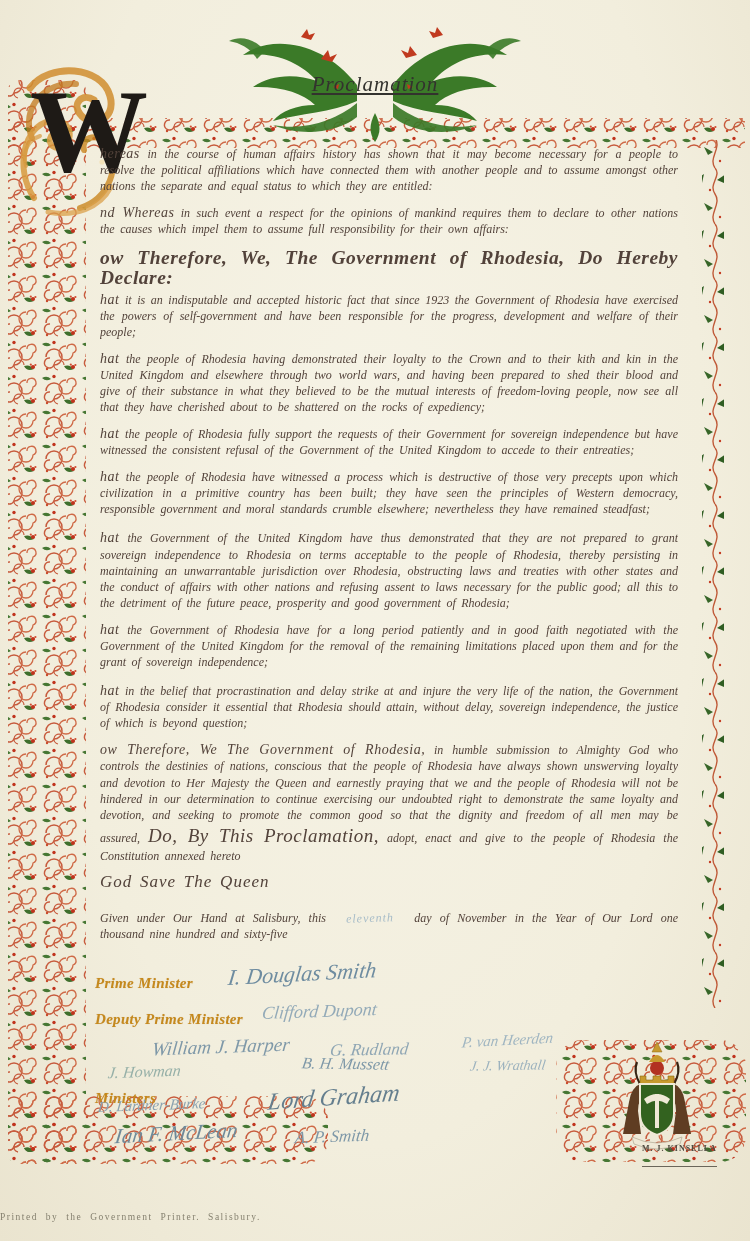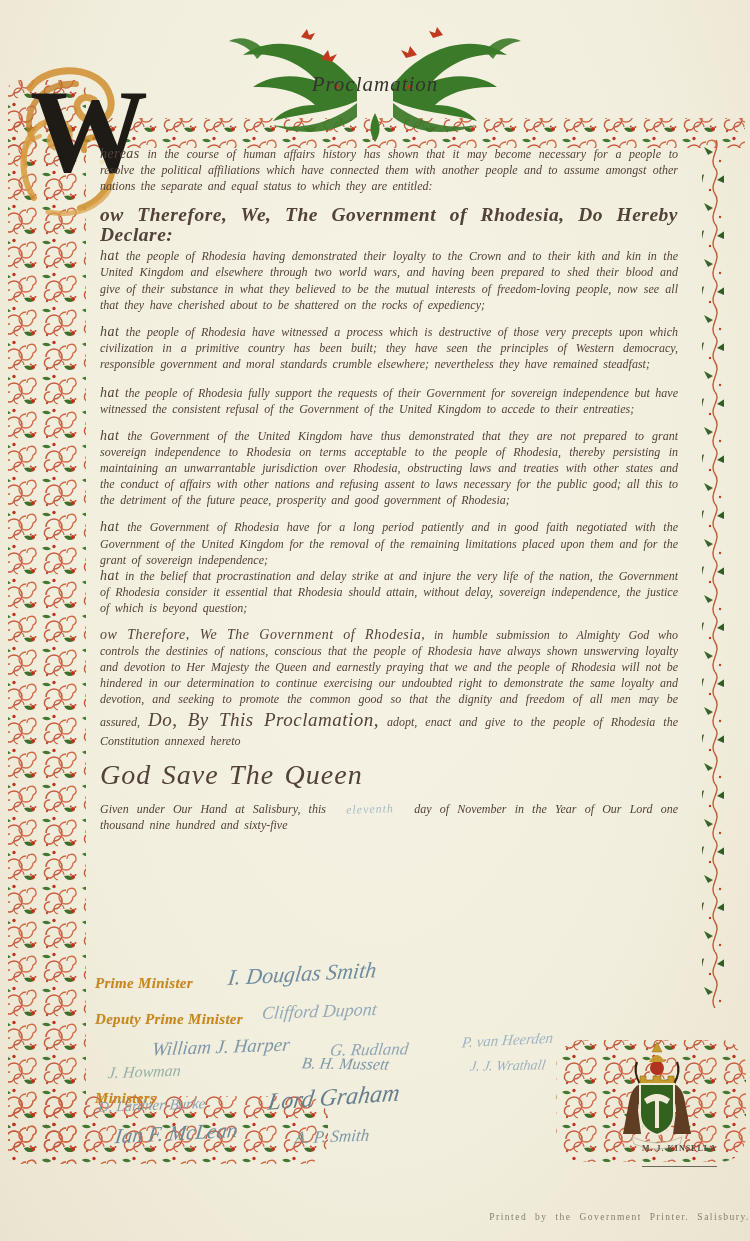--- a/index.html
+++ b/index.html
@@ -2,45 +2,45 @@
 <html><head>
 <meta charset="utf-8">
 <style>
   html,body{margin:0;padding:0;background:#e8e3d2;}
   .page{position:relative;width:750px;height:1241px;overflow:hidden;
         background:radial-gradient(ellipse at 50% 38%, #f6f3e6 0%, #f2eedd 62%, #eae4cf 100%);
         font-family:"Liberation Serif", serif;}
   
   .orn{position:absolute;z-index:1;}
   .banner-title{position:absolute;z-index:3;left:0;top:72px;width:750px;text-align:center;
-        font-style:italic;font-size:21px;color:#33322e;letter-spacing:1px;}
+        font-style:italic;font-size:21px;color:#33322e;letter-spacing:1px;text-decoration:underline;}
   .dropcap-w{position:absolute;z-index:2;left:30px;top:62px;width:92px;height:150px;
         font-size:118px;line-height:140px;color:#1e1a16;text-align:center;font-weight:bold;
         font-family:"Liberation Serif",serif;}
   
   .content{position:absolute;z-index:2;left:100px;top:146px;width:578px;height:812px;overflow:hidden;
         color:#52423a;font-style:italic;font-size:12px;line-height:1.34;
         text-align:justify;word-spacing:2.5px;-moz-text-align-last:left;text-align-last:left;}
   .content p{text-align:justify;}
   .para{position:relative;margin:0 0 11px 0;}
   .lead{font-size:14px;line-height:1;letter-spacing:.5px;}
   .big-inline{font-size:19px;letter-spacing:.5px;}
   .heading .lead{font-size:19.5px;}
-  .gstq{margin:4px 0 8px 0;text-align:center;font-size:28px;letter-spacing:1px;}
+  .gstq{margin:4px 0 16px 0;text-align:center;font-size:17px;letter-spacing:1px;}
   .hand{color:#a7bcc8;font-size:12px;letter-spacing:1px;margin:0 12px;
         display:inline-block;transform:rotate(-2deg);}
   
   .siglabel{position:absolute;z-index:3;font-style:italic;font-weight:bold;font-size:15px;
         color:#c5891d;letter-spacing:.3px;text-shadow:0 0 1px rgba(160,90,10,.25);}
   .sig{position:absolute;z-index:3;font-style:italic;color:#7d96a6;white-space:nowrap;
         transform:rotate(-2deg) skewX(-8deg);}
   
   .artist{position:absolute;z-index:4;left:642px;top:1144px;font-size:8px;font-weight:bold;
         color:#504c42;letter-spacing:1px;border-bottom:1px solid #6a665a;padding-bottom:13px;}
-  .printer{position:absolute;z-index:2;left:0;top:1212px;width:750px;text-align:right;
+  .printer{position:absolute;z-index:2;left:0;top:1212px;width:750px;text-align:left;
         font-size:9.5px;color:#85806f;letter-spacing:1.5px;word-spacing:4px;}
 </style>
 </head>
 <body>
 
 <div class="page">
 
   <svg class="orn" style="left:0;top:0;width:750px;height:1241px;" aria-hidden="true">
     <defs>
       <pattern id="scrollPat" width="40" height="34" patternUnits="userSpaceOnUse">
@@ -113,52 +113,62 @@
   </svg>
   <div class="dropcap-w">W</div>
 
   <div class="content">
 
     <p class="para">
       <span class="lead">hereas</span>
       <span>in the course of human affairs history has shown that it may become necessary for a people to resolve the political affiliations which have connected them with another people and to assume amongst other nations the separate and equal status to which they are entitled:</span>
     </p>
 
+    <p class="para">
+      
+      <span class="lead">nd Whereas</span>
+      <span>in such event a respect for the opinions of mankind requires them to declare to other nations the causes which impel them to assume full responsibility for their own affairs:</span>
+    </p>
 
     <p class="para heading" style="margin-bottom:3px;font-weight:bold;">
       
       <span class="lead">ow Therefore, We, The Government of Rhodesia, Do Hereby Declare:</span>
     </p>
 
+    <p class="para">
+      
+      <span class="lead">hat</span>
+      <span>it is an indisputable and accepted historic fact that since 1923 the Government of Rhodesia have exercised the powers of self-government and have been responsible for the progress, development and welfare of their people;</span>
+    </p>
 
     <p class="para">
       
       <span class="lead">hat</span>
       <span>the people of Rhodesia having demonstrated their loyalty to the Crown and to their kith and kin in the United Kingdom and elsewhere through two world wars, and having been prepared to shed their blood and give of their substance in what they believed to be the mutual interests of freedom-loving people, now see all that they have cherished about to be shattered on the rocks of expediency;</span>
     </p>
 
+    <p class="para">
+      
+      <span class="lead">hat</span>
+      <span>the people of Rhodesia fully support the requests of their Government for sovereign independence but have witnessed the consistent refusal of the Government of the United Kingdom to accede to their entreaties;</span>
+    </p>
+
     <p class="para" style="margin-bottom:13px;">
       
       <span class="lead">hat</span>
       <span>the people of Rhodesia have witnessed a process which is destructive of those very precepts upon which civilization in a primitive country has been built; they have seen the principles of Western democracy, responsible government and moral standards crumble elsewhere; nevertheless they have remained steadfast;</span>
     </p>
 
     <p class="para">
       
       <span class="lead">hat</span>
-      <span>the people of Rhodesia fully support the requests of their Government for sovereign independence but have witnessed the consistent refusal of the Government of the United Kingdom to accede to their entreaties;</span>
-    </p>
-
-    <p class="para">
-      
-      <span class="lead">hat</span>
       <span>the Government of the United Kingdom have thus demonstrated that they are not prepared to grant sovereign independence to Rhodesia on terms acceptable to the people of Rhodesia, thereby persisting in maintaining an unwarrantable jurisdiction over Rhodesia, obstructing laws and treaties with other states and the conduct of affairs with other nations and refusing assent to laws necessary for the public good; all this to the detriment of the future peace, prosperity and good government of Rhodesia;</span>
     </p>
 
-    <p class="para" style="margin-bottom:0;">
+    <p class="para" style="margin-bottom:13px;">
       
       <span class="lead">hat</span>
       <span>the Government of Rhodesia have for a long period patiently and in good faith negotiated with the Government of the United Kingdom for the removal of the remaining limitations placed upon them and for the grant of sovereign independence;</span>
     </p>
 
     <p class="para">
       
       <span class="lead">hat</span>
       <span>in the belief that procrastination and delay strike at and injure the very life of the nation, the Government of Rhodesia consider it essential that Rhodesia should attain, without delay, sovereign independence, the justice of which is beyond question;</span>
     </p>

